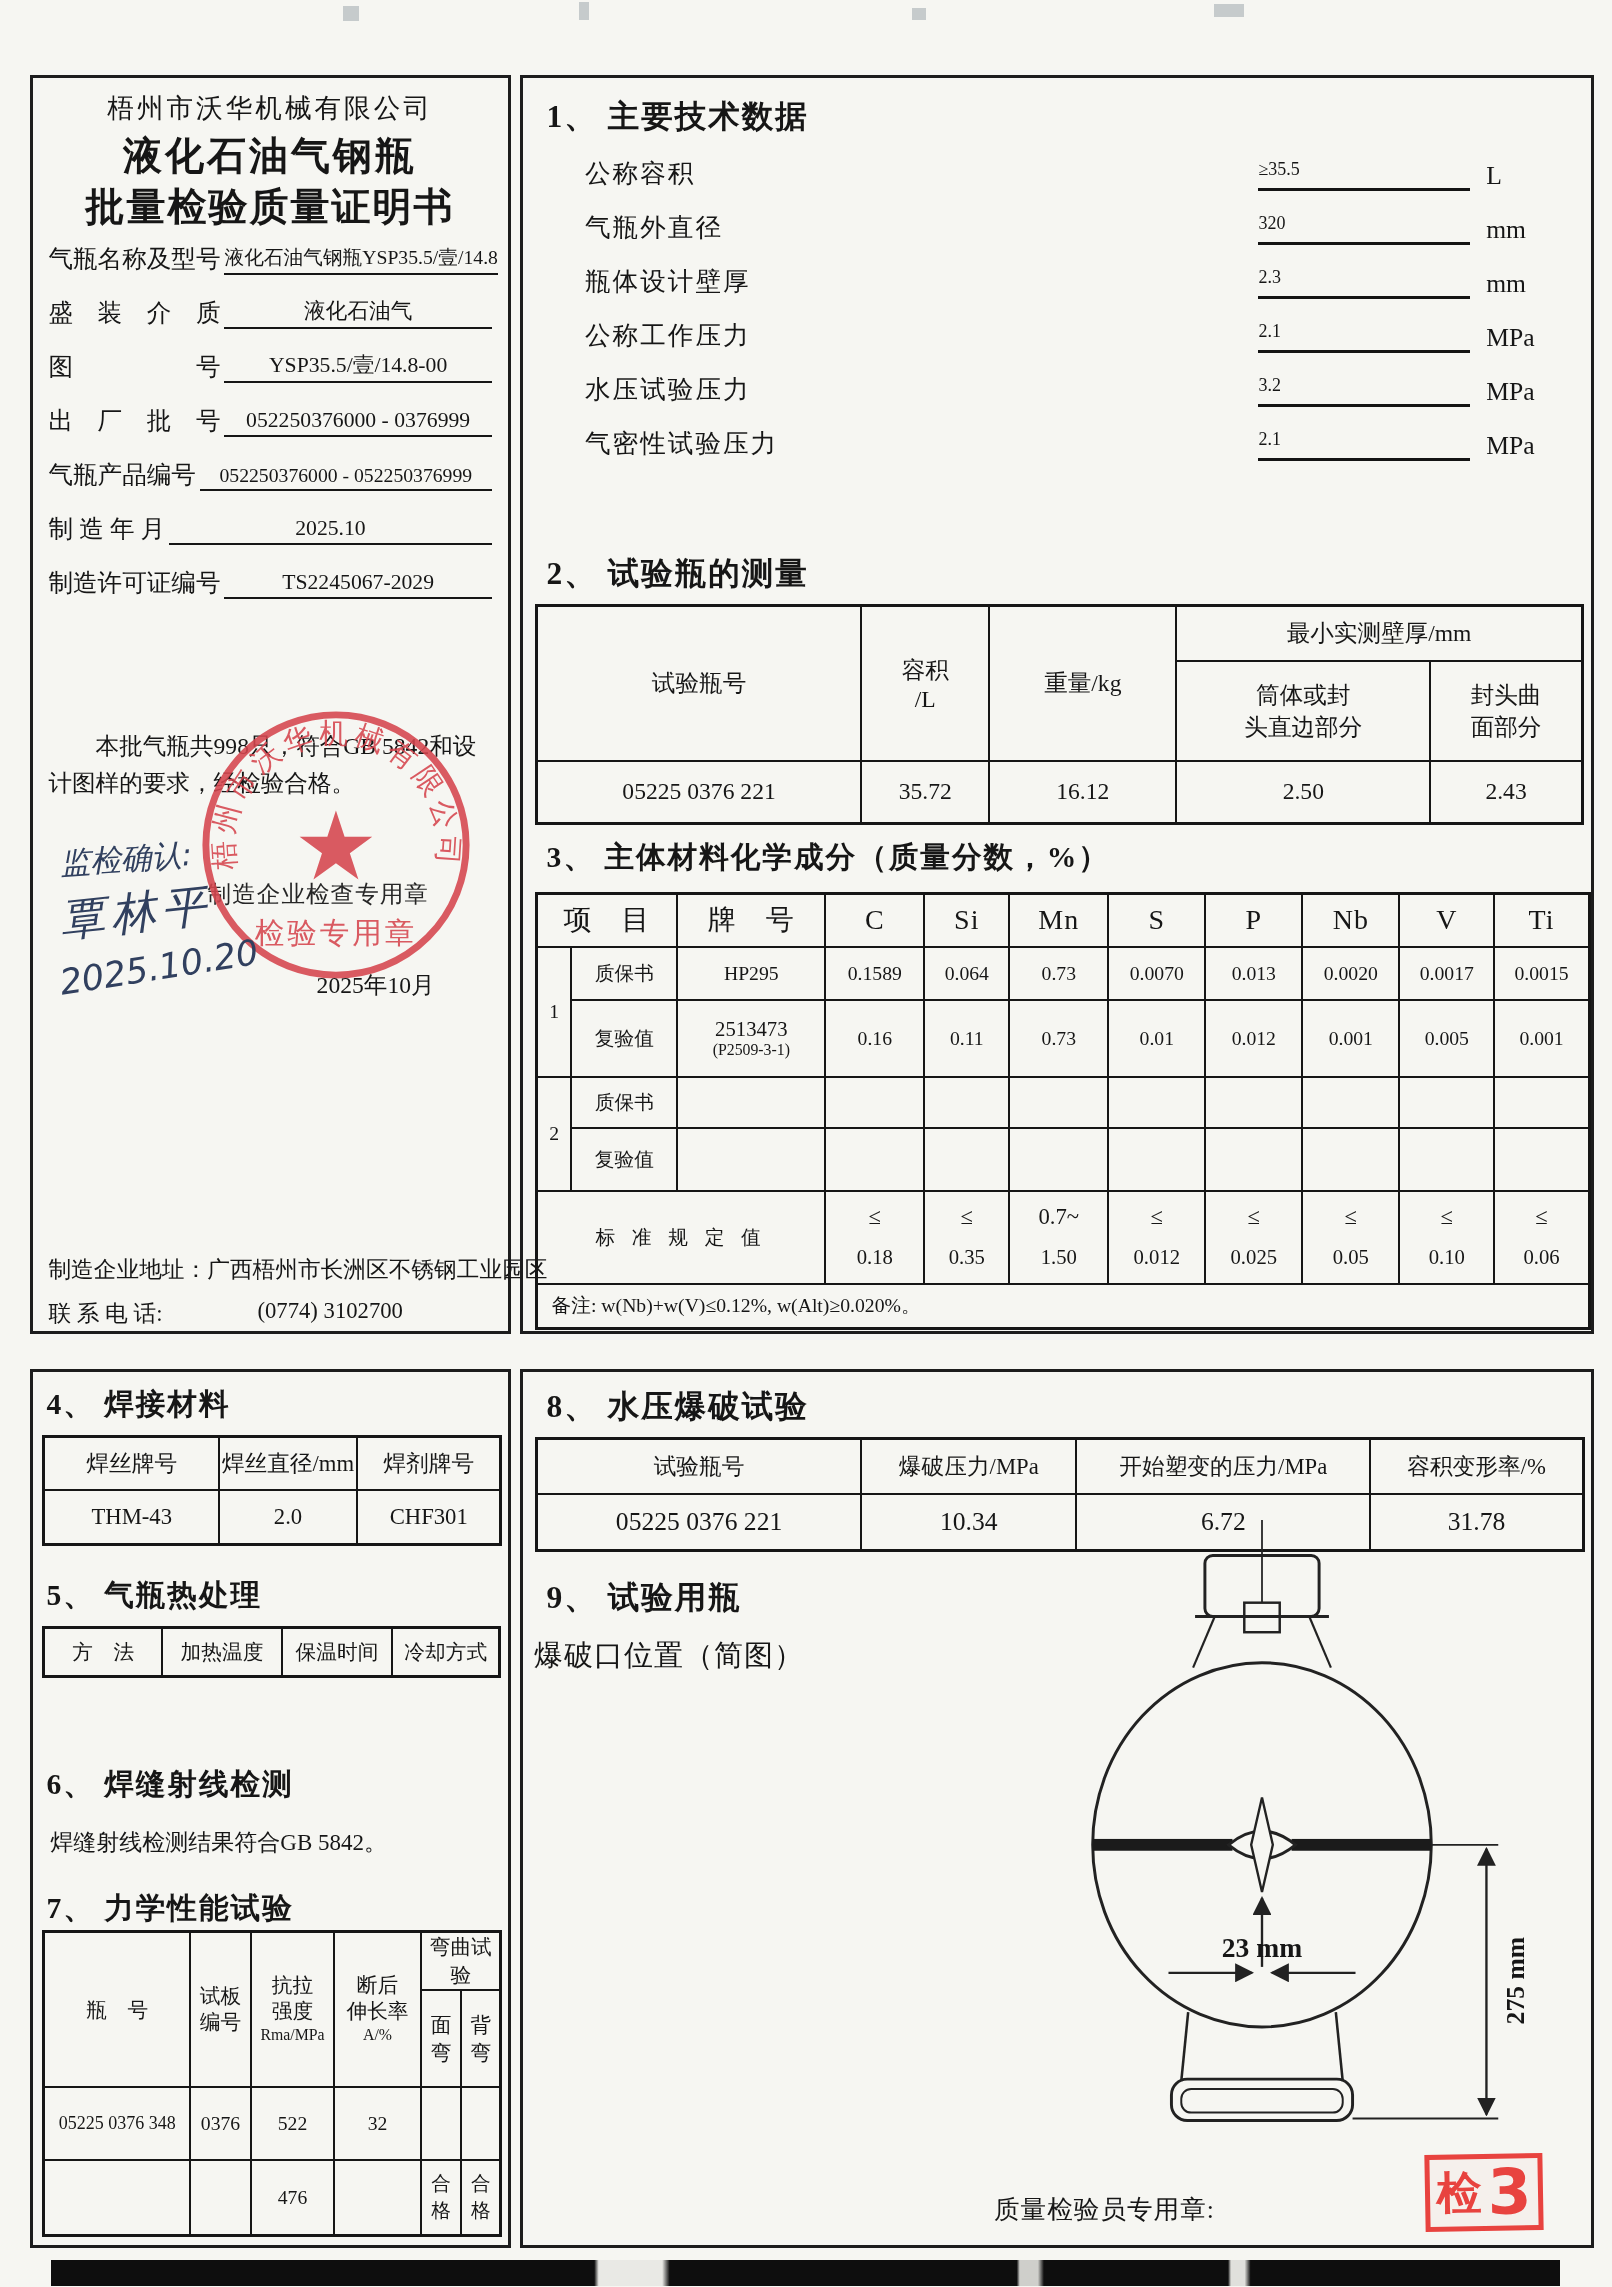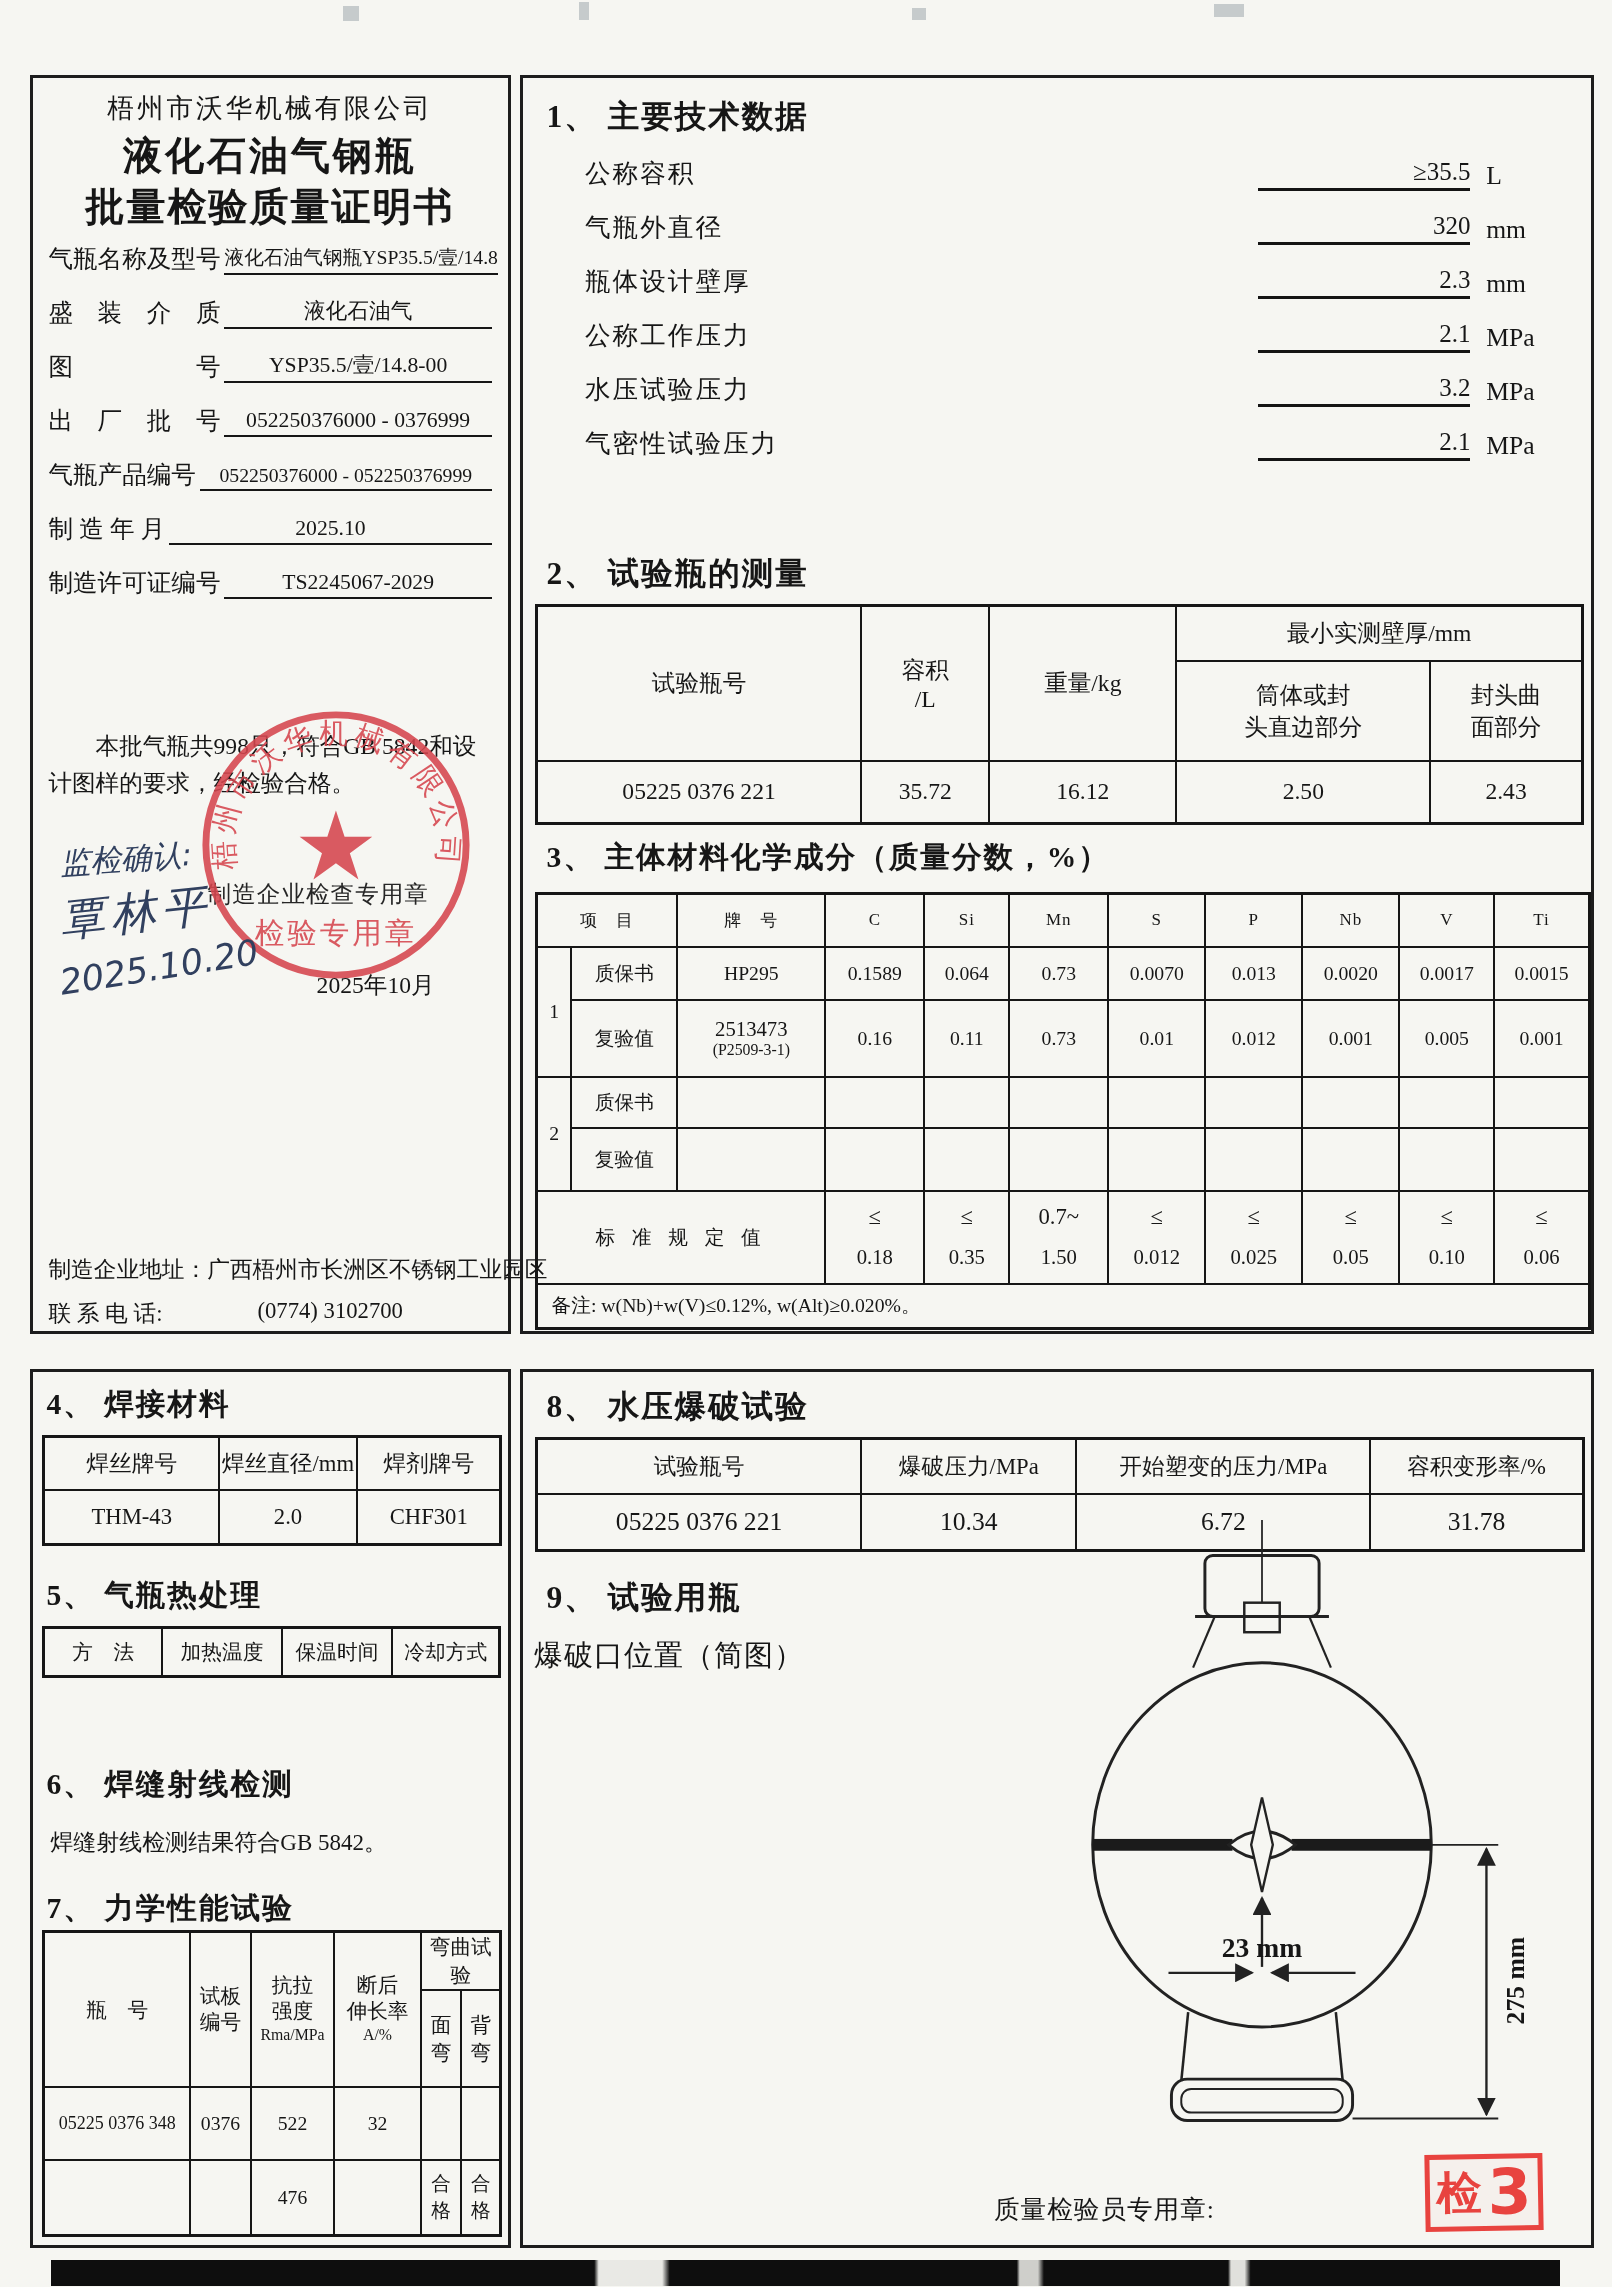--- a/index.html
+++ b/index.html
@@ -28,29 +28,29 @@
   .hl3{font-size:35px;transform:rotate(-9deg);margin-top:11.8px}
   .printed-stamp-text{position:absolute;left:175px;top:800px;font-size:23.6px;letter-spacing:1px;color:#262626;z-index:1;white-space:nowrap}
   .stamp-wrap{position:absolute;left:164px;top:628px;width:278px;height:278px;z-index:3;opacity:.88}
   .stamp-date{position:absolute;left:284px;top:891px;font-size:23.6px;z-index:4}
   .addr-row{position:absolute;left:15.8px;right:9.9px;display:flex;font-size:22.7px;white-space:nowrap}
   .addr-label{width:209px}
   
   .specs{position:absolute;left:5px;right:13.8px;top:65px}
   .spec-row{display:flex;align-items:flex-end;height:54px;padding-bottom:5.9px}
   .spec-label{padding-left:57px;font-size:25.6px;letter-spacing:2px;white-space:nowrap}
-  .spec-value{margin-left:auto;width:212px;text-align:right;font-size:25px;border-bottom:3px solid #141414;padding-bottom:2px}
+  .spec-value{margin-left:auto;width:212px;text-align:left;font-size:18px;border-bottom:3px solid #141414;padding-bottom:8px}
   .spec-unit{width:91px;margin-left:15.8px;font-size:25.6px}
   .meas{left:11.8px;top:526px;width:1046px}
   .meas th,.meas td{font-size:23.6px}
   .meas .h1{height:55px}
   .meas .h2{height:100px}
   .meas .dr{height:63px;font-size:25.6px}
   .chem{left:11.8px;top:814px;width:1046px}
-  .chem th{font-size:17px;letter-spacing:1px}
+  .chem th{font-size:28px;letter-spacing:1px}
   .chem td{font-size:19.7px}
   .numcol{font-size:21.7px}
   .v-xs{font-size:13.8px}.v-sm{font-size:16.7px}.v-md{font-size:19.7px}.v-lg{font-size:23.6px}
   .brand2{display:block;font-size:15.8px}
   .brand1{display:block;font-size:20.7px}
   .std-top,.std-bot{display:block;line-height:1.1}
   .std-top{font-size:22.7px;margin-bottom:15.8px}
   .std-bot{font-size:20.7px}
   .std-label{font-size:24.6px;letter-spacing:5.9px}
   .remark{text-align:left !important;padding-left:13.8px;font-size:22.7px;height:45px}

